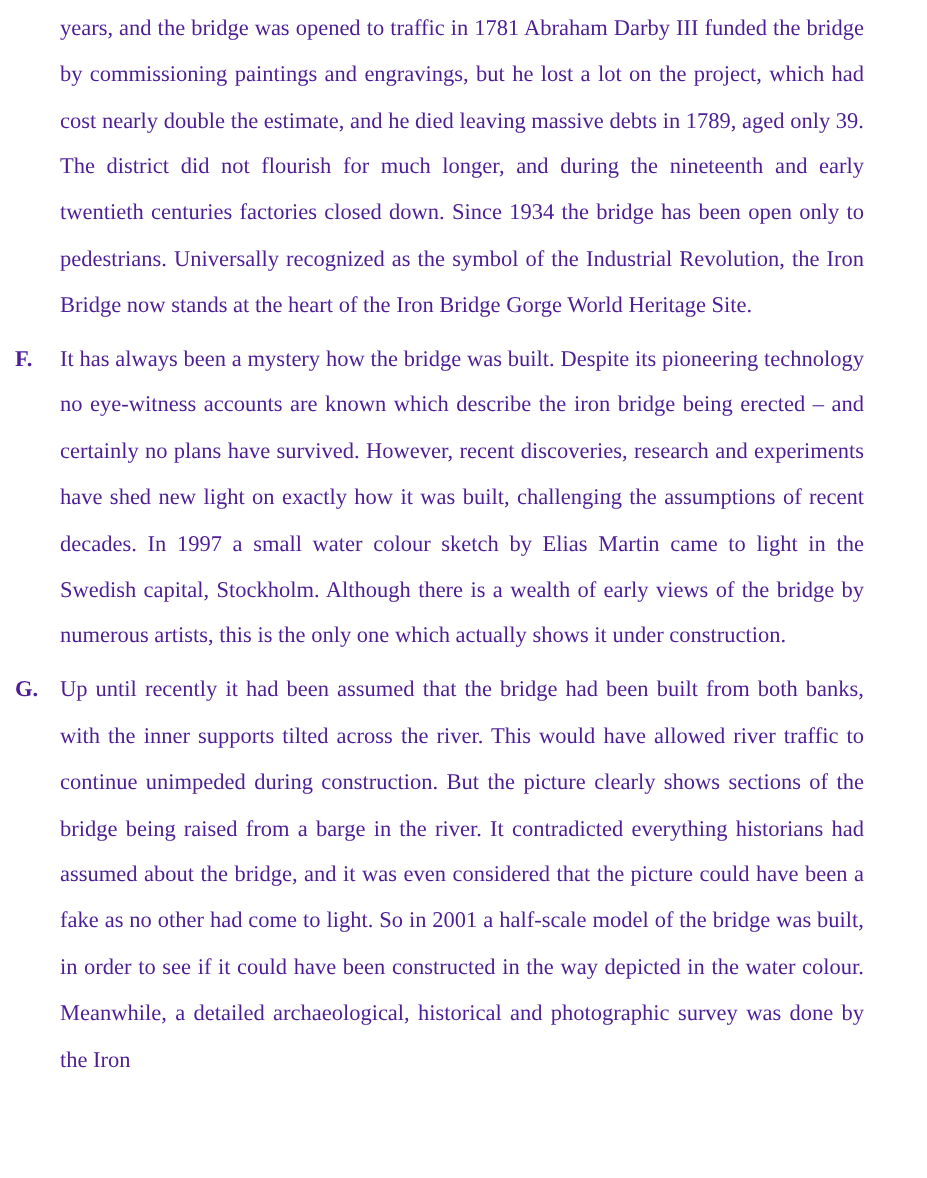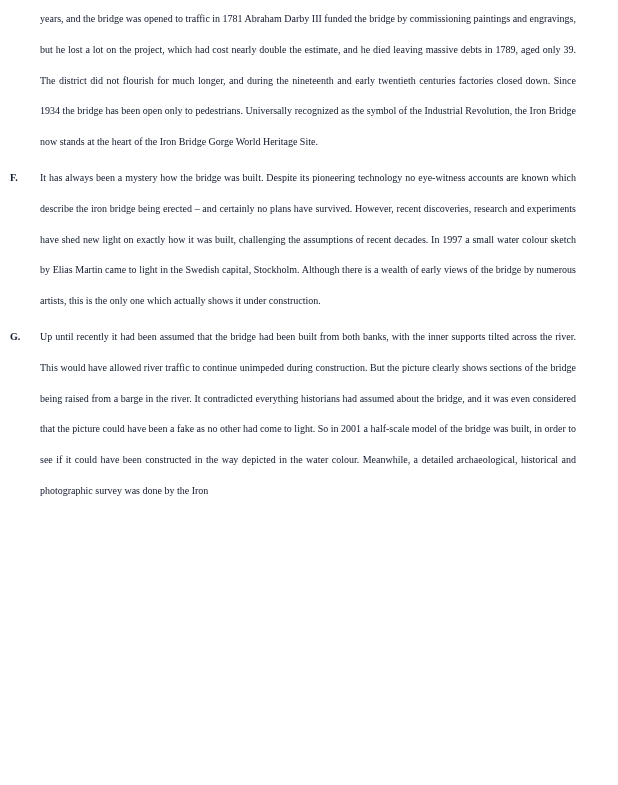--- a/index.html
+++ b/index.html
@@ -11,23 +11,23 @@
     width: 618px;
     height: 785px;
     overflow: hidden;
   }
   .page {
     box-sizing: border-box;
     width: 618px;
     height: 785px;
     padding: 4px 42px 0 40px;
     font-family: "Liberation Serif", "DejaVu Serif", serif;
-    font-size: 10px;
+    font-size: 15px;
     line-height: 30.8px;
-    color: #0f172a;
+    color: #4c1d95;
     background: #ffffff;
     border-radius: 12px;
   }
   .para {
     position: relative;
     text-align: justify;
   }
   .para + .para {
     margin-top: 5px;
   }

